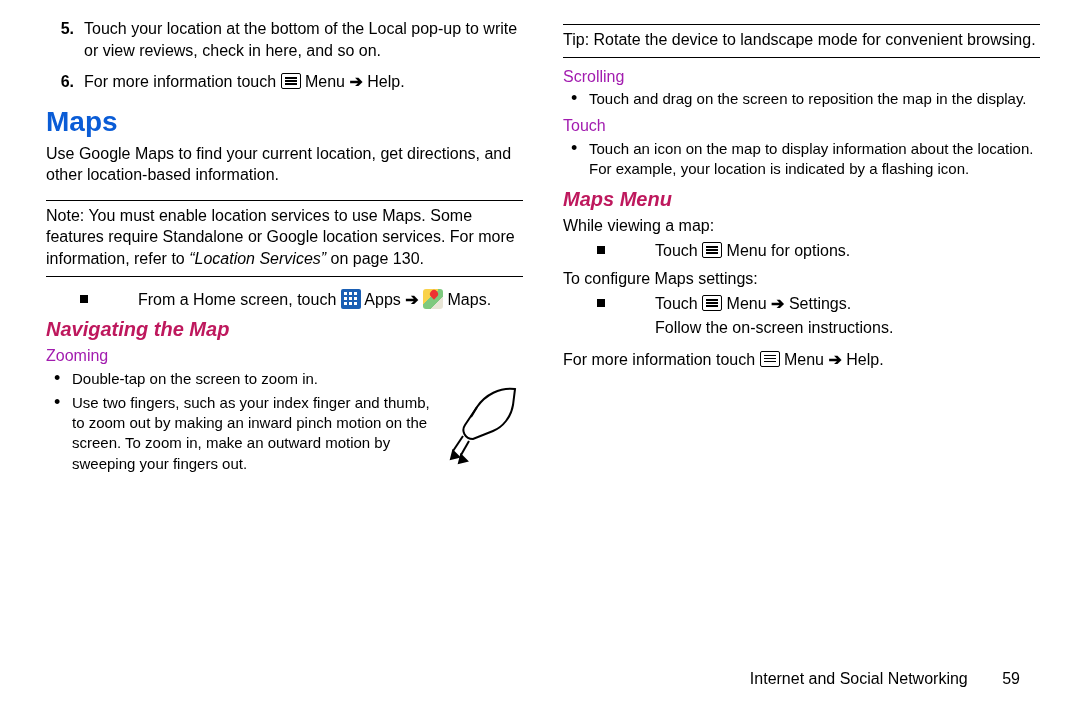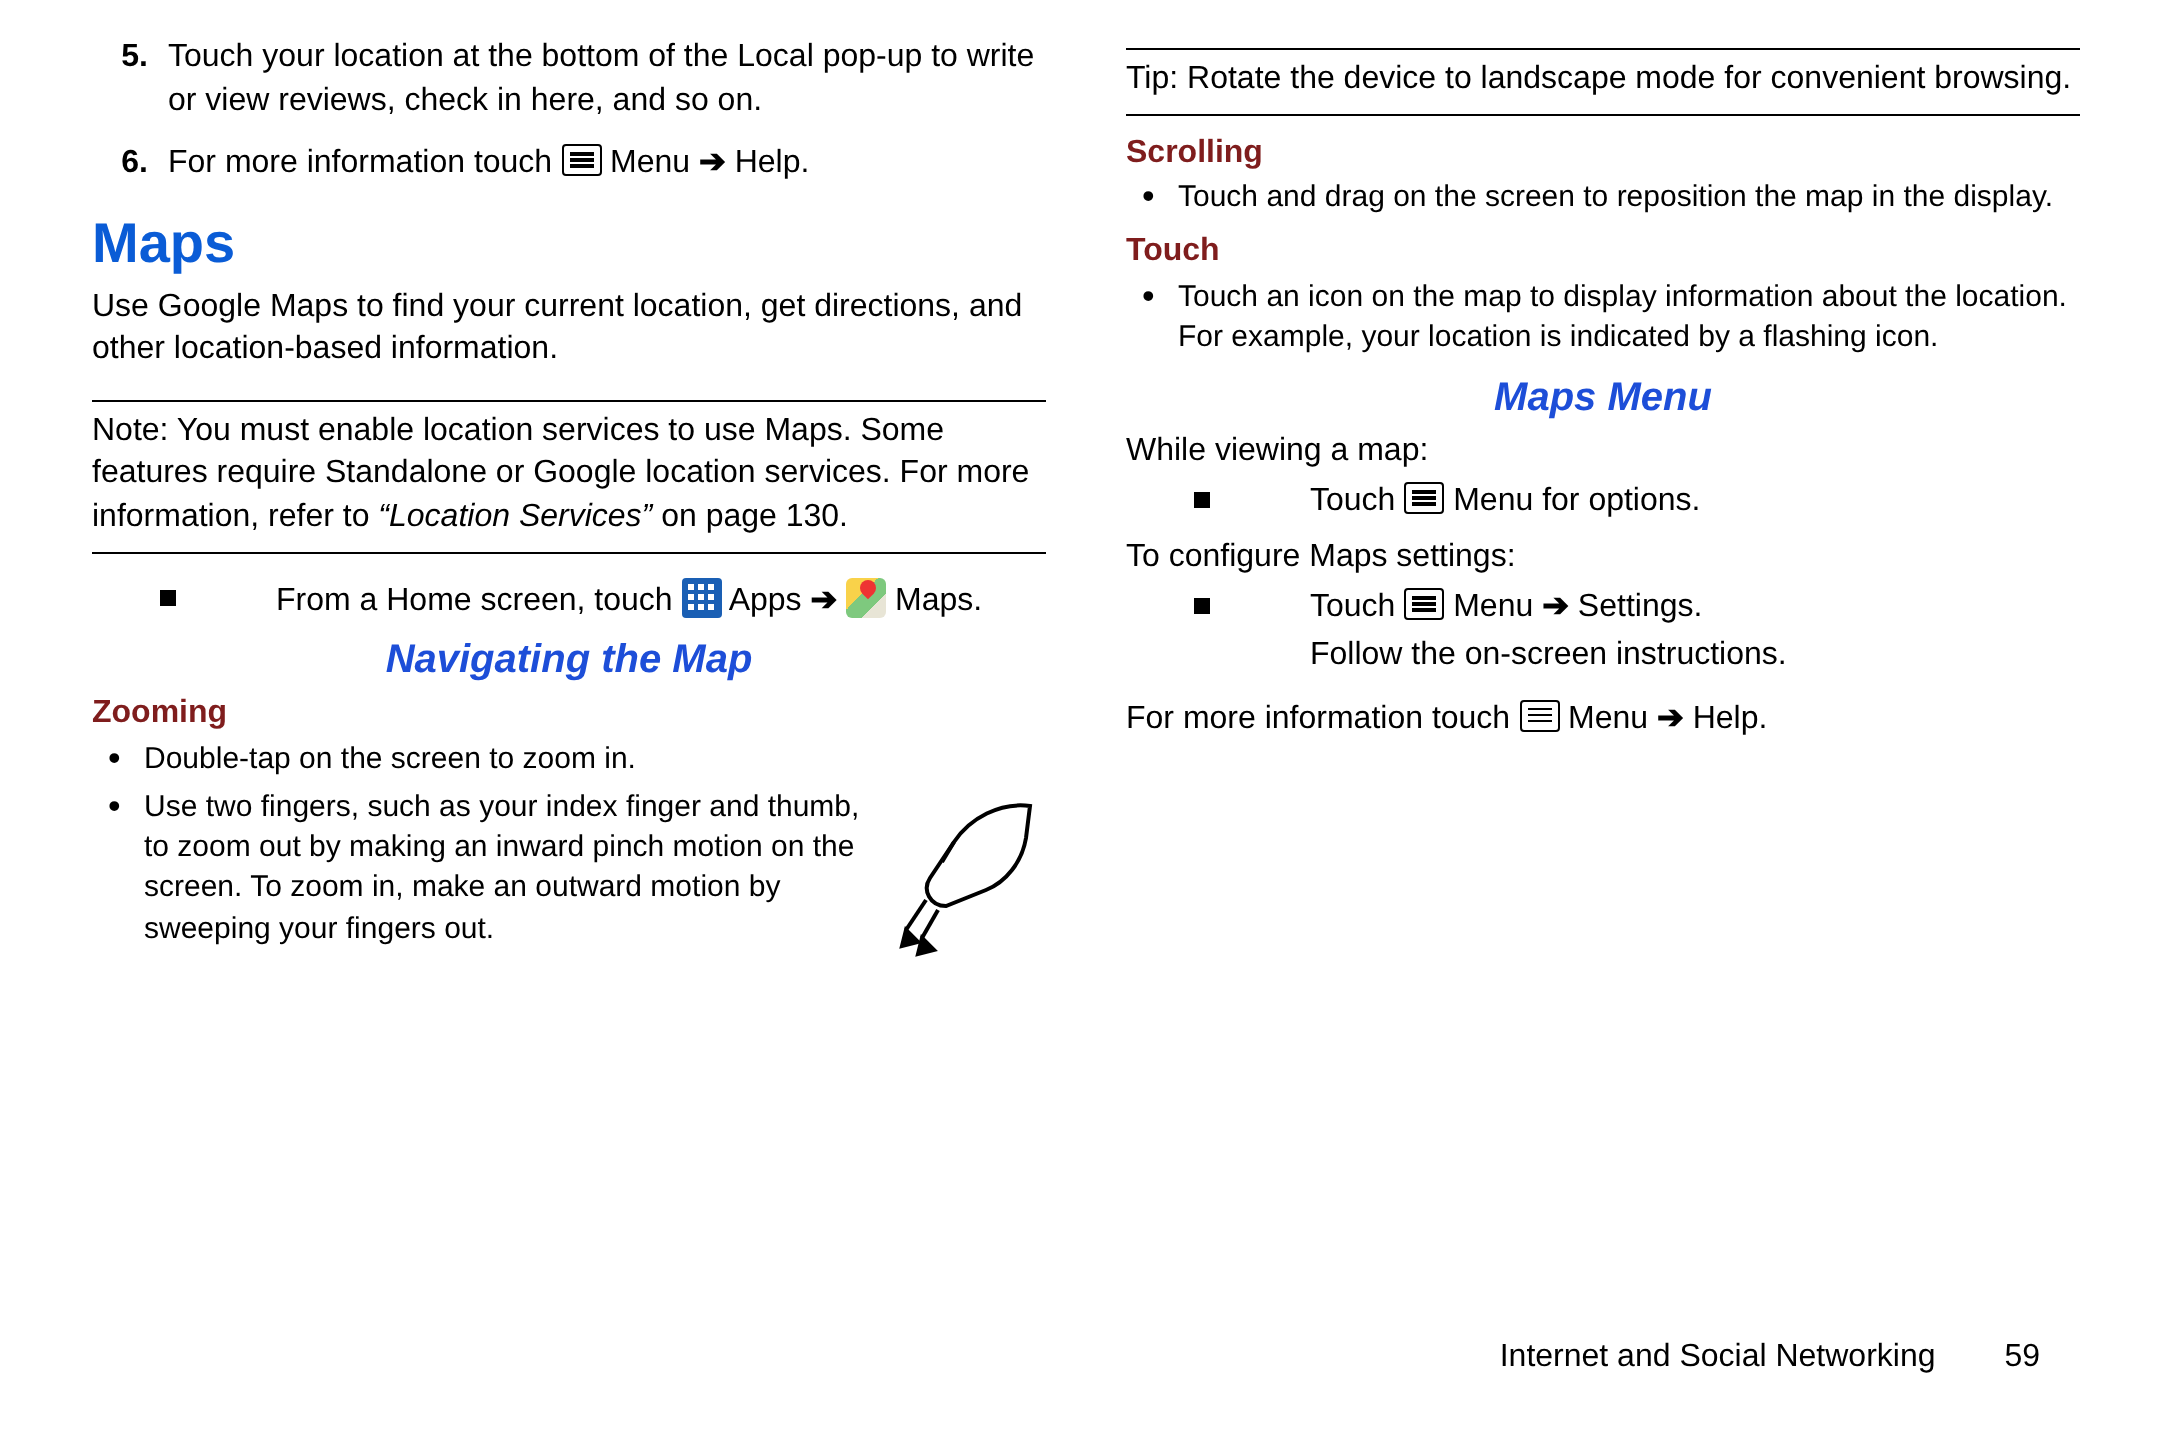--- a/index.html
+++ b/index.html
@@ -35,30 +35,29 @@
     margin: 6px 0 2px 0;
   }
   .body-p { margin: 2px 0 14px 0; }
   .hr { border:0; border-top:1.5px solid #000; margin: 6px 0 4px 0; }
   .note-block { margin: 4px 0 6px 0; }
   .note-block .note-label { font-weight: normal; }
   .ital-ref { font-style: italic; }
   .sq-bullet { display:flex; margin: 12px 0 6px 0; padding-left: 34px; gap: 32px;}
   .sq { width: 8px; height: 8px; background:#000; margin-top:6px; margin-right:18px; flex-shrink:0;}
   .h-nav {
-    color: #1d4ed8;
+    color: #be185d;
     font-weight: 900;
     font-style: italic;
     font-size: 20px;
     margin: 6px 0 2px 0;
-    text-align: center;
   }
   .h-sub {
-    color: #7f1d1d;
-    font-weight: 700;
+    color: #a21caf;
+    font-weight: 400;
     font-size: 16px;
     margin: 2px 0 2px 0;
   }
   ul.round { list-style: none; padding:0; margin: 0 0 6px 0; }
   ul.round > li { position: relative; padding-left: 26px; margin-bottom: 4px; font-size:15px;}
   ul.round > li::before {
     content: "•"; position:absolute; left:8px; top:0; font-size:18px; line-height:1;
   }
   .bold { font-weight: normal; }
   .arrow { font-weight: bold; }
@@ -81,21 +80,21 @@
                 0 10px #fff, 5px 10px #fff, 10px 10px #fff;
   }
   .icon-maps {
     display:inline-block; width:20px; height:20px; vertical-align:-4px; position:relative;
     border-radius:3px; background: linear-gradient(135deg,#f9d24a 0 40%, #7ec97e 40% 70%, #e8e5d6 70% 100%);
     overflow:hidden;
   }
   .icon-maps::after{
     content:""; position:absolute; left:7px; top:1px; width:8px; height:8px; background:#e33; border-radius:50% 50% 50% 0; transform: rotate(-45deg);
   }
-  .zoom-flex { display:flex; gap:12px; align-items:flex-end; }
+  .zoom-flex { display:flex; gap:12px; align-items:center; }
   .zoom-flex ul { flex:1; }
   .pinch-svg { flex-shrink:0; margin-top:0px;}
   .footer {
     position:absolute; bottom:30px; right:60px; font-size:16px;
   }
   .footer .pg { margin-left: 30px; }
 </style>
 </head>
 <body>
 

